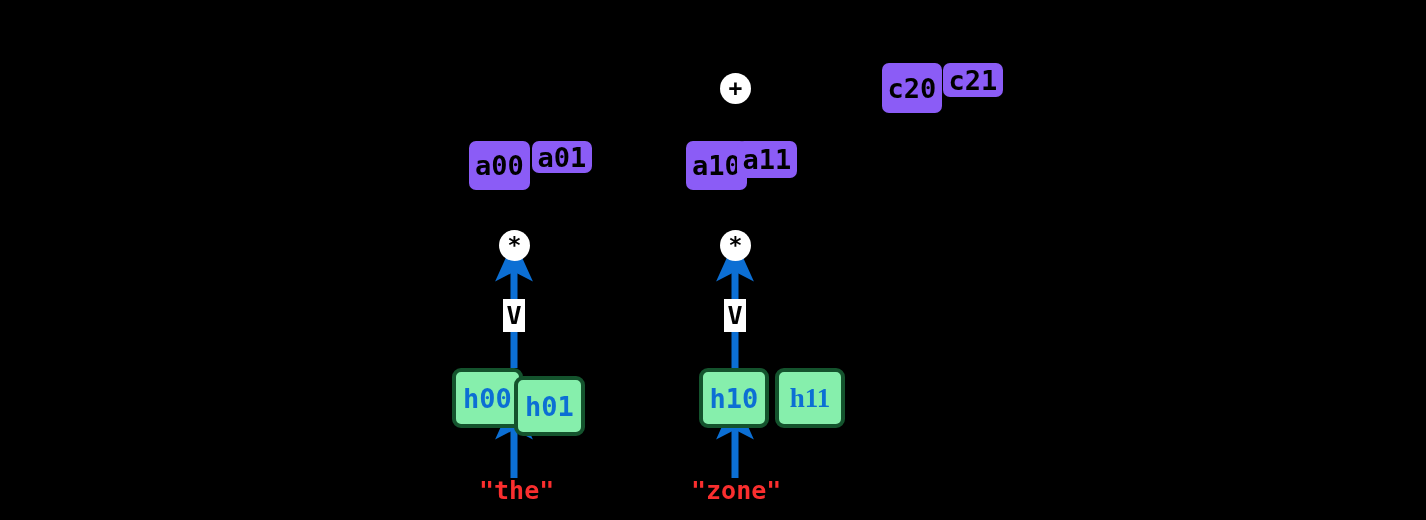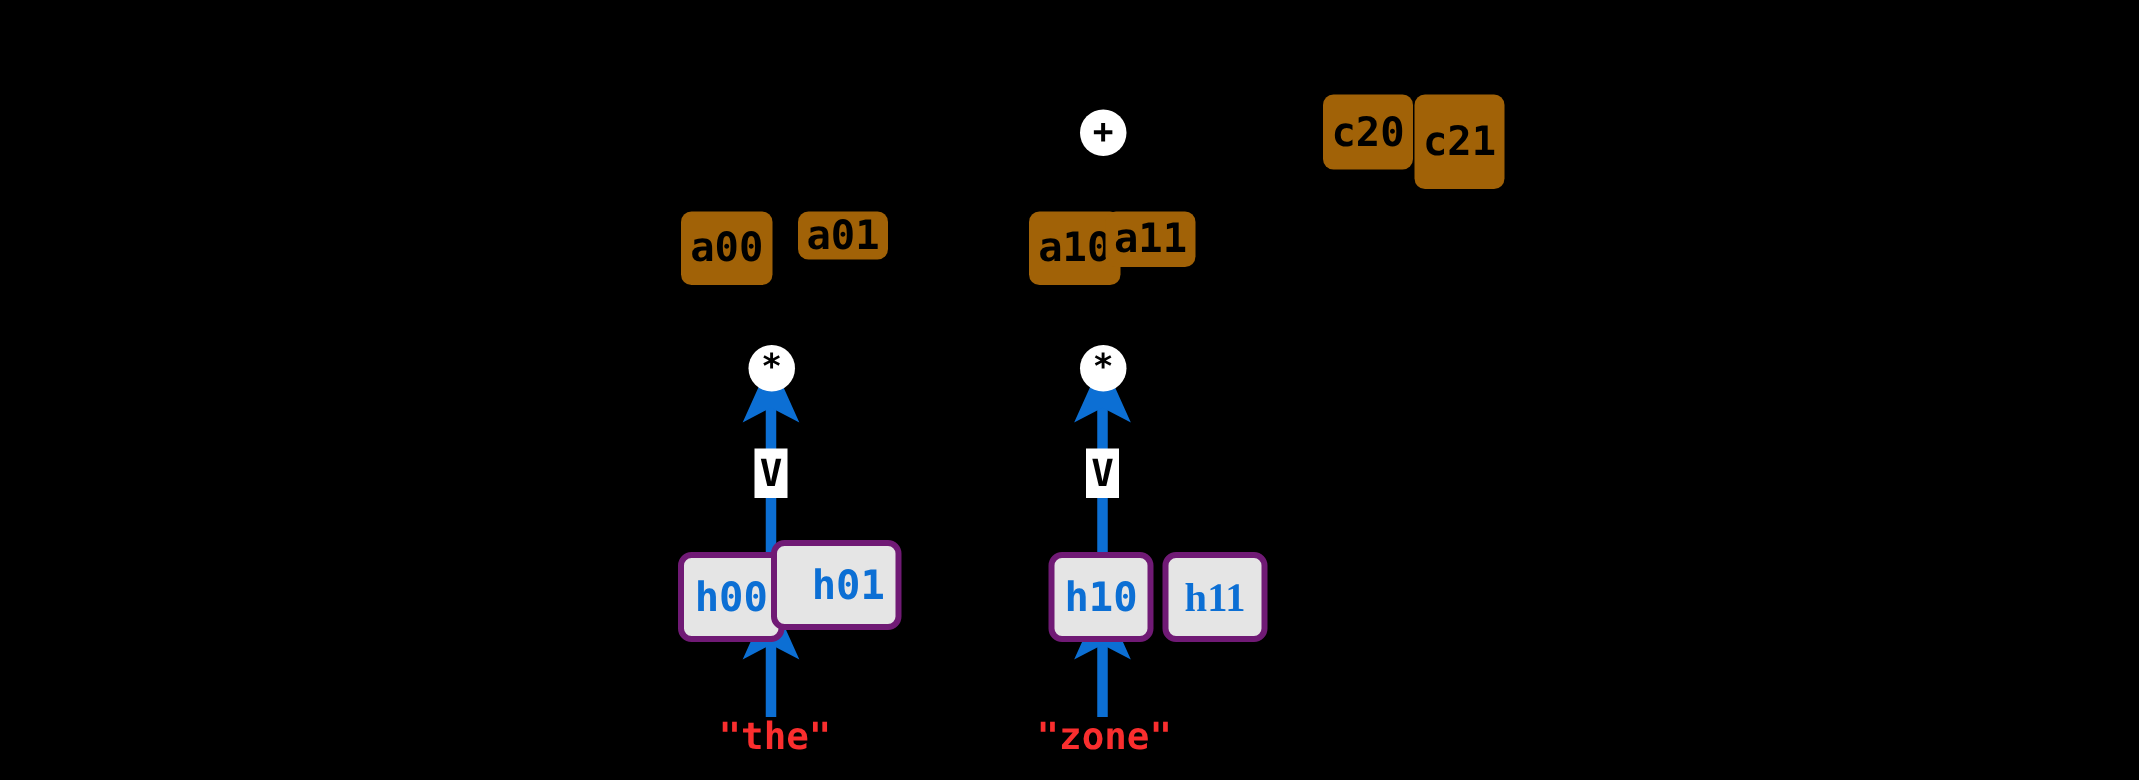--- a/index.html
+++ b/index.html
@@ -1,21 +1,21 @@
 <!DOCTYPE html>
 <html><head>
 <meta charset="utf-8">
 <style>
   html,body{margin:0;padding:0;background:#000;}
   #stage{position:relative;width:1426px;height:520px;background:#000;
          font-family:"DejaVu Sans Mono",monospace;overflow:hidden;}
-  .cell{position:absolute;background:#a16207;color:#000;border-radius:7px;
+  .cell{position:absolute;background:#8b5cf6;color:#000;border-radius:7px;
         display:flex;align-items:center;justify-content:center;
         font-weight:bold;font-size:27px;letter-spacing:0px;line-height:1;}
-  .cell.blue{background:#e5e5e5;color:#0C6FD4;border:4px solid #701a75;border-radius:9px;}
+  .cell.blue{background:#86efac;color:#0C6FD4;border:4px solid #14532d;border-radius:9px;}
   .opnode{position:absolute;background:#fff;color:#000;border-radius:50%;
           display:flex;align-items:center;justify-content:center;
           font-weight:bold;font-size:23px;line-height:1;}
   .vtag{position:absolute;background:#fff;color:#000;
         display:flex;align-items:center;justify-content:center;
         font-weight:bold;font-size:25px;line-height:1;z-index:5;}
   .word{position:absolute;color:#FA2E2E;font-weight:bold;font-size:25px;
         text-align:center;line-height:1;white-space:nowrap;}
   svg.arrows{position:absolute;left:0;top:0;width:1426px;height:520px;}
 </style>
@@ -32,28 +32,28 @@
     </defs>
     <g id="edge-group" stroke="#0C6FD4" stroke-width="7" fill="none" marker-end="url(#ah)">
         <line x1="514" y1="478" x2="514" y2="420"></line>
         <line x1="735" y1="478" x2="735" y2="420"></line>
         <line x1="514" y1="368" x2="514" y2="262"></line>
         <line x1="735" y1="368" x2="735" y2="262"></line>
       </g>
   </svg>
 
   <div id="cells-layer">
-      <div class="cell" style="left: 454px; top: 141px; width: 61px; height: 49px;">a00</div>
+      <div class="cell" style="left: 469px; top: 141px; width: 61px; height: 49px;">a00</div>
       <div class="cell" style="left: 532px; top: 141px; width: 60px; height: 32px;">a01</div>
       <div class="cell" style="left: 686px; top: 141px; width: 61px; height: 49px;">a10</div>
       <div class="cell" style="left: 737px; top: 141px; width: 60px; height: 37px;">a11</div>
       <div class="cell" style="left: 882px; top: 63px; width: 60px; height: 50px;">c20</div>
-      <div class="cell" style="left: 943px; top: 63px; width: 60px; height: 63px;">c21</div>
+      <div class="cell" style="left: 943px; top: 63px; width: 60px; height: 34px;">c21</div>
       <div class="cell blue" style="left: 452px; top: 368px; width: 63px; height: 52px;">h00</div>
-      <div class="cell blue" style="left: 514px; top: 360px; width: 63px; height: 52px; padding-left: 16px;">h01</div>
+      <div class="cell blue" style="left: 514px; top: 376px; width: 63px; height: 52px;">h01</div>
       <div class="cell blue" style="left: 674px; top: 368px; width: 62px; height: 52px; margin-left: 25px;">h10</div>
       <div class="cell blue" style="left: 775px; top: 368px; width: 62px; height: 52px; font-family: Liberation Serif, serif;">h11</div>
     </div>
   <div id="ops-layer">
       <div class="opnode" style="left: 720px; top: 73px; width: 31px; height: 31px;">+</div>
       <div class="opnode" style="left: 499px; top: 230px; width: 31px; height: 31px;">*</div>
       <div class="opnode" style="left: 720px; top: 230px; width: 31px; height: 31px;">*</div>
     </div>
   <div id="vtags-layer">
       <div class="vtag" style="left: 503px; top: 299px; width: 22px; height: 33px;">V</div>

